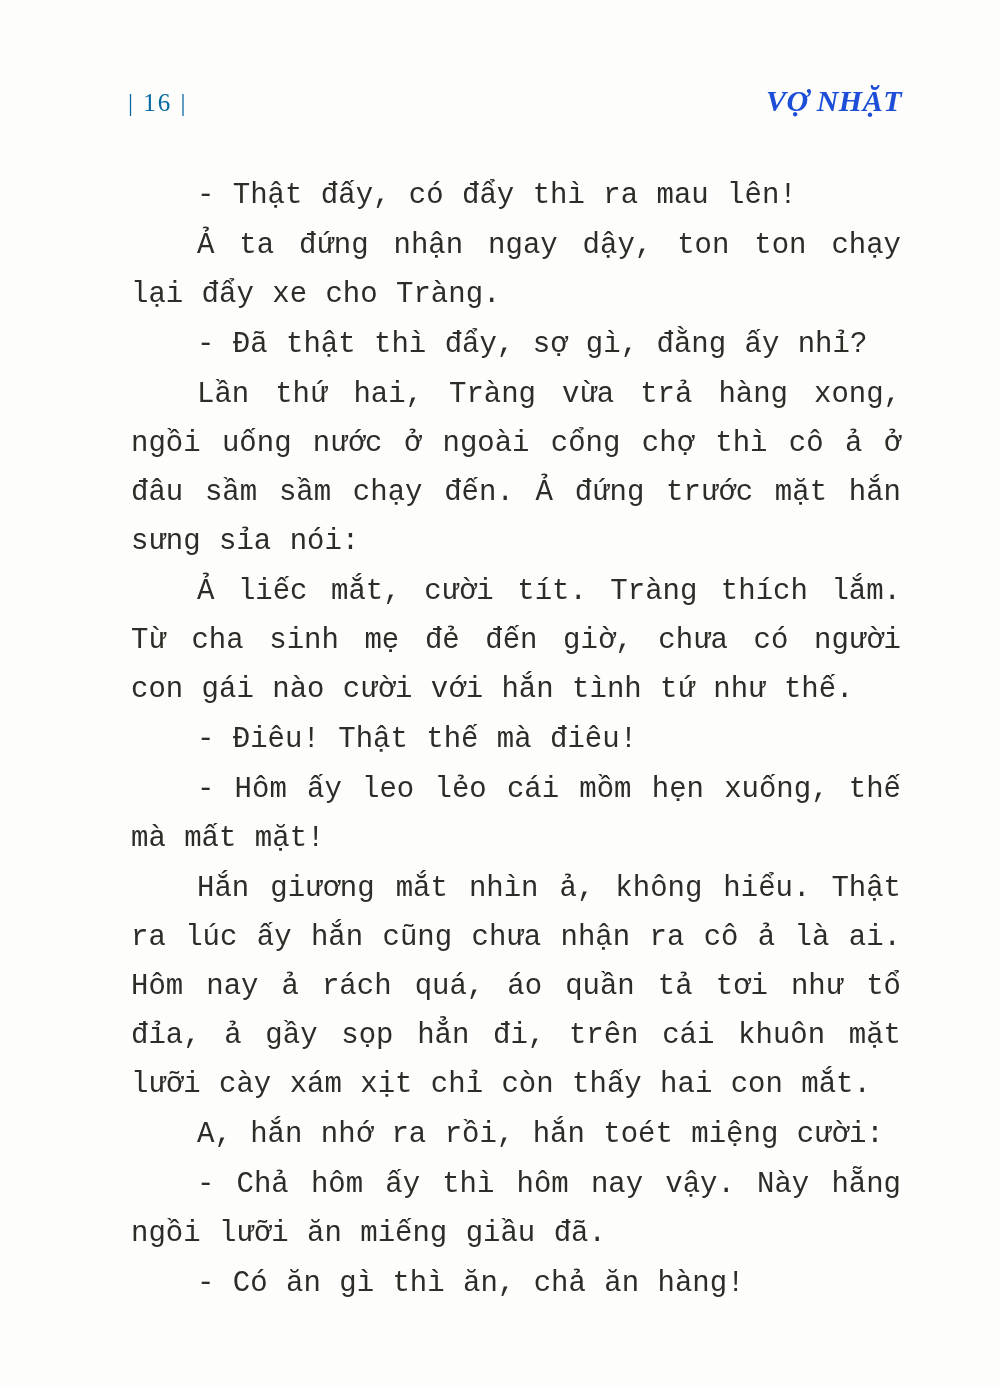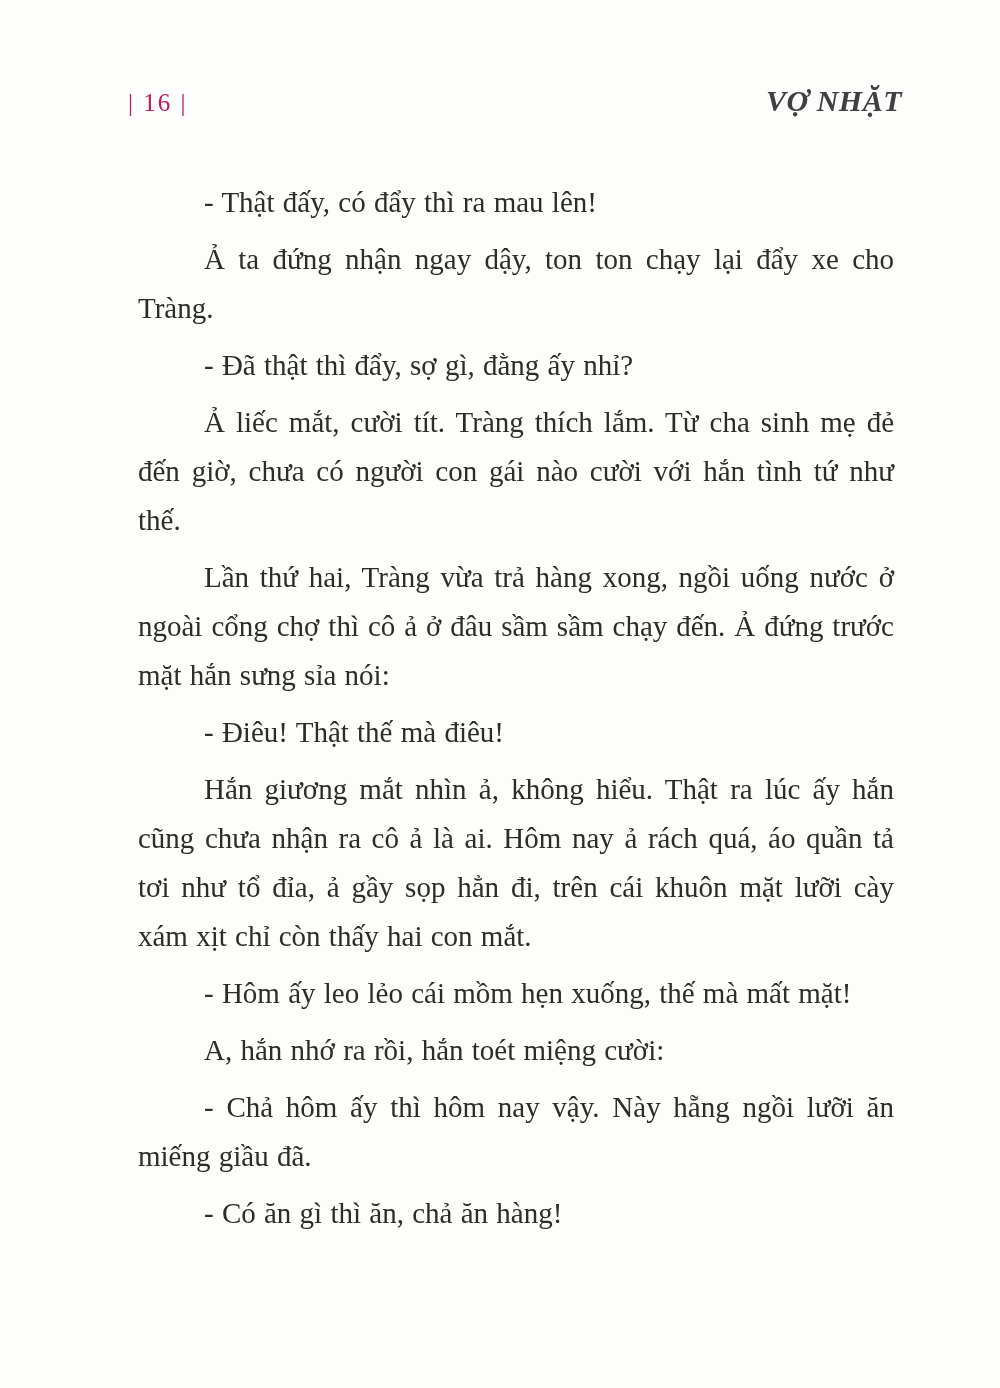--- a/index.html
+++ b/index.html
@@ -21,63 +21,64 @@
     top: 84px;
     left: 128px;
     right: 98px;
     display: flex;
     justify-content: space-between;
     align-items: baseline;
   }
   .page-number {
     font-size: 25px;
     letter-spacing: 2px;
-    color: #be185d;
+    color: #0369a1;
   }
   .running-title {
     font-size: 30px;
     font-weight: bold;
     font-style: italic;
     letter-spacing: 0.5px;
-    color: #404040;
+    color: #1d4ed8;
   }
   .body-text {
     position: absolute;
     top: 170px;
     left: 130px;
     width: 772px;
   }
   .body-text p {
-    margin: 8px;
+    margin: 1px;
     padding: 0;
     text-align: justify;
     text-indent: 66px;
     font-size: 29px;
     line-height: 49px;
     color: #2e2c27;
     word-spacing: 1px;
+    font-family: Liberation Mono, monospace;
   }
 </style>
 </head>
 <body>
 
 <div class="page">
 
   <div class="running-header">
     <span class="page-number">| 16 |</span>
     <span class="running-title">VỢ NHẶT</span>
   </div>
 
   <div class="body-text">
     <p>- Thật đấy, có đẩy thì ra mau lên!</p>
     <p>Ả ta đứng nhận ngay dậy, ton ton chạy lại đẩy xe cho Tràng.</p>
     <p>- Đã thật thì đẩy, sợ gì, đằng ấy nhỉ?</p>
+    <p>Lần thứ hai, Tràng vừa trả hàng xong, ngồi uống nước ở ngoài cổng chợ thì cô ả ở đâu sầm sầm chạy đến. Ả đứng trước mặt hắn sưng sỉa nói:</p>
     <p>Ả liếc mắt, cười tít. Tràng thích lắm. Từ cha sinh mẹ đẻ đến giờ, chưa có người con gái nào cười với hắn tình tứ như thế.</p>
-    <p>Lần thứ hai, Tràng vừa trả hàng xong, ngồi uống nước ở ngoài cổng chợ thì cô ả ở đâu sầm sầm chạy đến. Ả đứng trước mặt hắn sưng sỉa nói:</p>
     <p>- Điêu! Thật thế mà điêu!</p>
+    <p>- Hôm ấy leo lẻo cái mồm hẹn xuống, thế mà mất mặt!</p>
     <p>Hắn giương mắt nhìn ả, không hiểu. Thật ra lúc ấy hắn cũng chưa nhận ra cô ả là ai. Hôm nay ả rách quá, áo quần tả tơi như tổ đỉa, ả gầy sọp hẳn đi, trên cái khuôn mặt lưỡi cày xám xịt chỉ còn thấy hai con mắt.</p>
-    <p>- Hôm ấy leo lẻo cái mồm hẹn xuống, thế mà mất mặt!</p>
     <p>A, hắn nhớ ra rồi, hắn toét miệng cười:</p>
     <p>- Chả hôm ấy thì hôm nay vậy. Này hẵng ngồi lưỡi ăn miếng giầu đã.</p>
     <p>- Có ăn gì thì ăn, chả ăn hàng!</p>
   </div>
 
 </div>
 
 </body></html>

